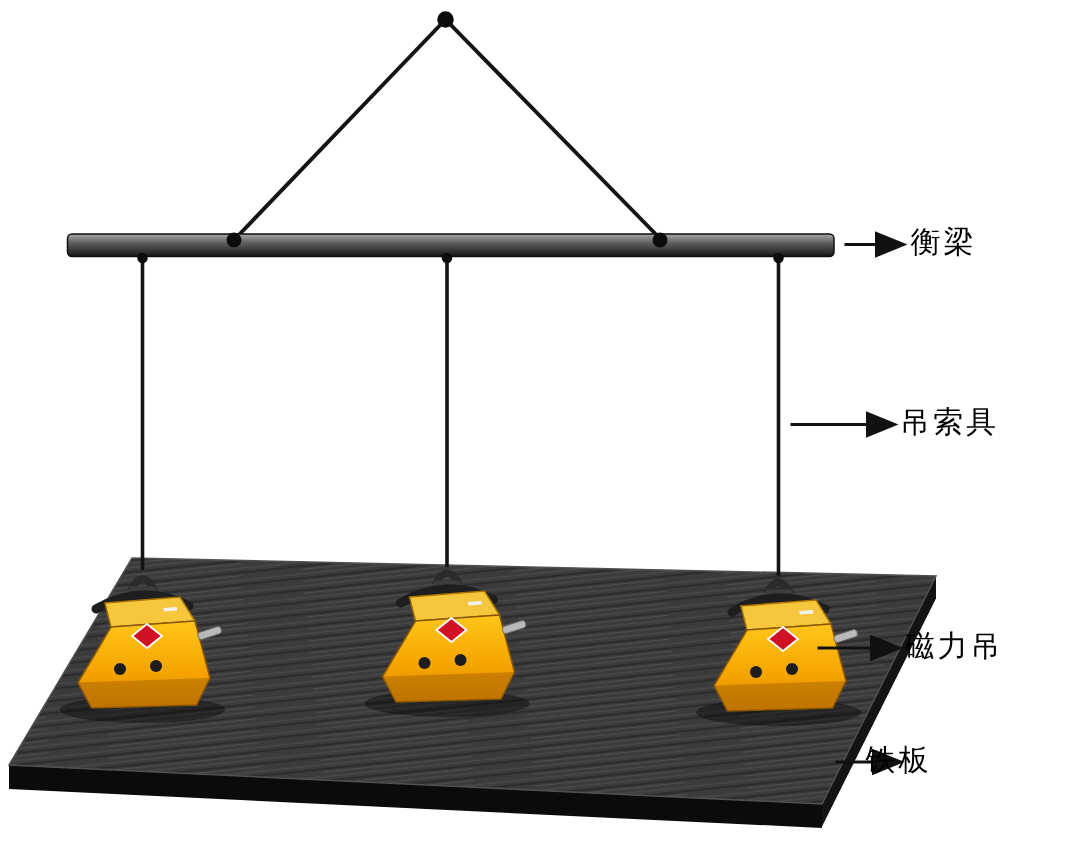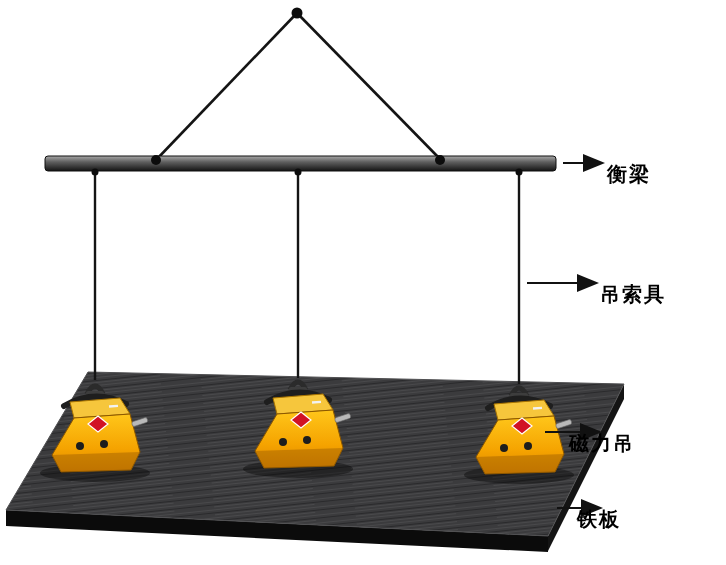--- a/index.html
+++ b/index.html
@@ -16,26 +16,25 @@
     overflow: hidden;
   }
   .canvas svg {
     position: absolute;
     left: 0;
     top: 0;
   }
   .label {
     position: absolute;
     font-size: 20px;
-    font-weight: bold;
+    font-weight: normal;
     color: #000000;
     letter-spacing: 2px;
     white-space: nowrap;
     line-height: 1;
-    margin-top: 12px;
   }
 </style>
 </head>
 <body>
 
 <div class="canvas">
 
   <svg width="726" height="565" viewBox="0 0 726 565">
     <defs>
       <linearGradient id="beamGrad" x1="0" y1="0" x2="0" y2="1">
@@ -107,16 +106,16 @@
     <g stroke="#111111" stroke-width="2">
       <line x1="563" y1="163" x2="601" y2="163" marker-end="url(#arrowHead)"></line>
       <line x1="527" y1="283" x2="595" y2="283" marker-end="url(#arrowHead)"></line>
       <line x1="545" y1="432" x2="598" y2="432" marker-end="url(#arrowHead)"></line>
       <line x1="557" y1="508" x2="599" y2="508" marker-end="url(#arrowHead)"></line>
     </g>
   </svg>
 
   <div class="label" style="left:607px; top:152px;">衡梁</div>
   <div class="label" style="left:600px; top:272px;">吊索具</div>
-  <div class="label" style="left:569px; top:421px;">磁力吊</div>
+  <div class="label" style="left:603px; top:421px;">磁力吊</div>
   <div class="label" style="left:577px; top:497px;">铁板</div>
 
 </div>
 
 </body></html>

